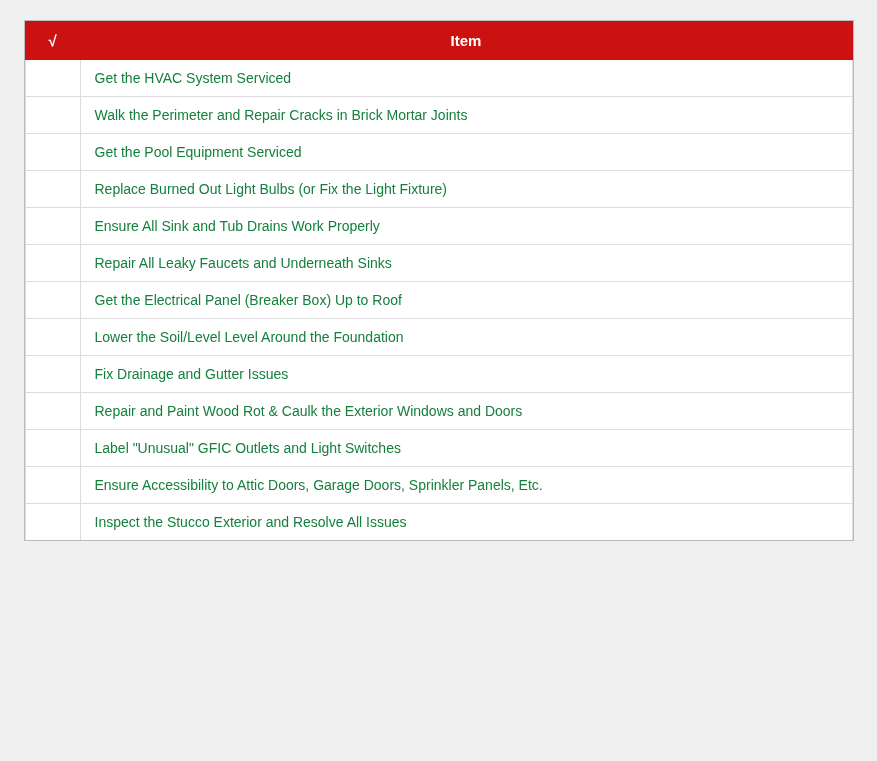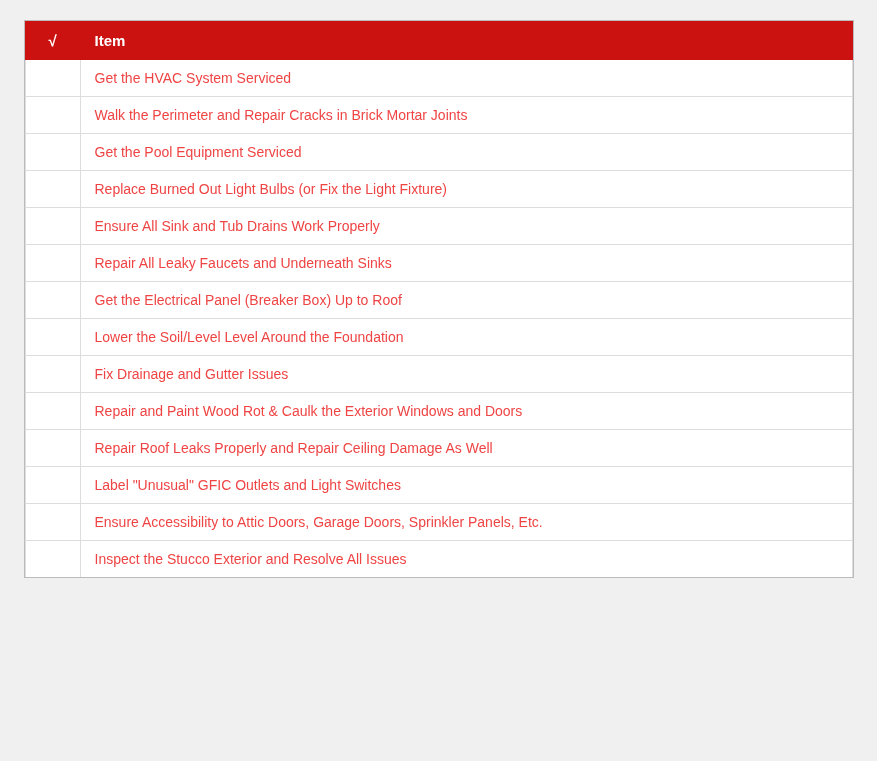--- a/index.html
+++ b/index.html
@@ -29,21 +29,21 @@
     }
 
     thead tr {
       background-color: #cc1111;
     }
 
     thead th {
       color: white;
       font-weight: bold;
       padding: 10px 14px;
-      text-align: left;
+      text-align: center;
       font-size: 15px;
       border: 1px solid #cc1111;
     }
 
     thead th.check-col {
       width: 55px;
       text-align: center;
     }
 
     tbody tr {
@@ -60,21 +60,21 @@
       font-size: 14px;
     }
 
     tbody td.check-col {
       width: 55px;
       text-align: center;
       border-left: 1px solid #ddd;
     }
 
     tbody td.item-col {
-      color: #ef4444;
+      color: #15803d;
       font-size: 14px;
     }
 
     .outer-border {
       border: 1px solid #bbb;
     }
   </style>
 </head>
 <body>
 
@@ -122,24 +122,20 @@
         <tr>
           <td class="check-col"></td>
           <td class="item-col">Fix Drainage and Gutter Issues</td>
         </tr>
         <tr>
           <td class="check-col"></td>
           <td class="item-col">Repair and Paint Wood Rot &amp; Caulk the Exterior Windows and Doors</td>
         </tr>
         <tr>
           <td class="check-col"></td>
-          <td class="item-col">Repair Roof Leaks Properly and Repair Ceiling Damage As Well</td>
-        </tr>
-        <tr>
-          <td class="check-col"></td>
           <td class="item-col">Label "Unusual" GFIC Outlets and Light Switches</td>
         </tr>
         <tr>
           <td class="check-col"></td>
           <td class="item-col">Ensure Accessibility to Attic Doors, Garage Doors, Sprinkler Panels, Etc.</td>
         </tr>
         <tr>
           <td class="check-col"></td>
           <td class="item-col">Inspect the Stucco Exterior and Resolve All Issues</td>
         </tr>

